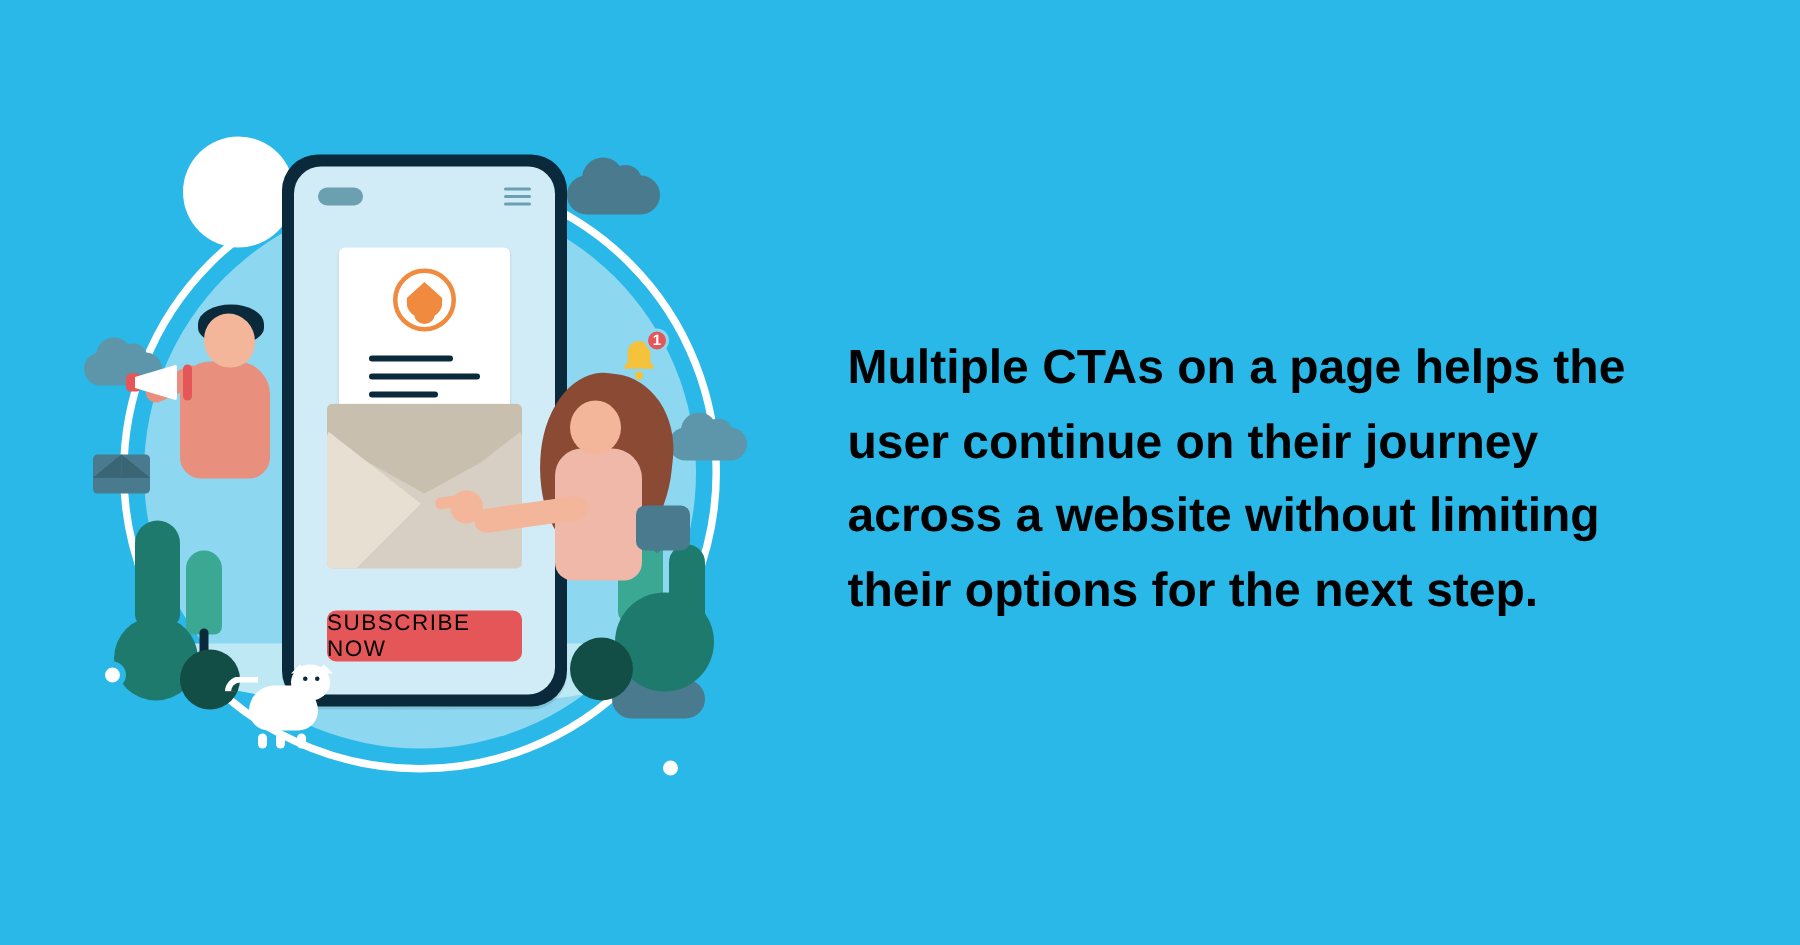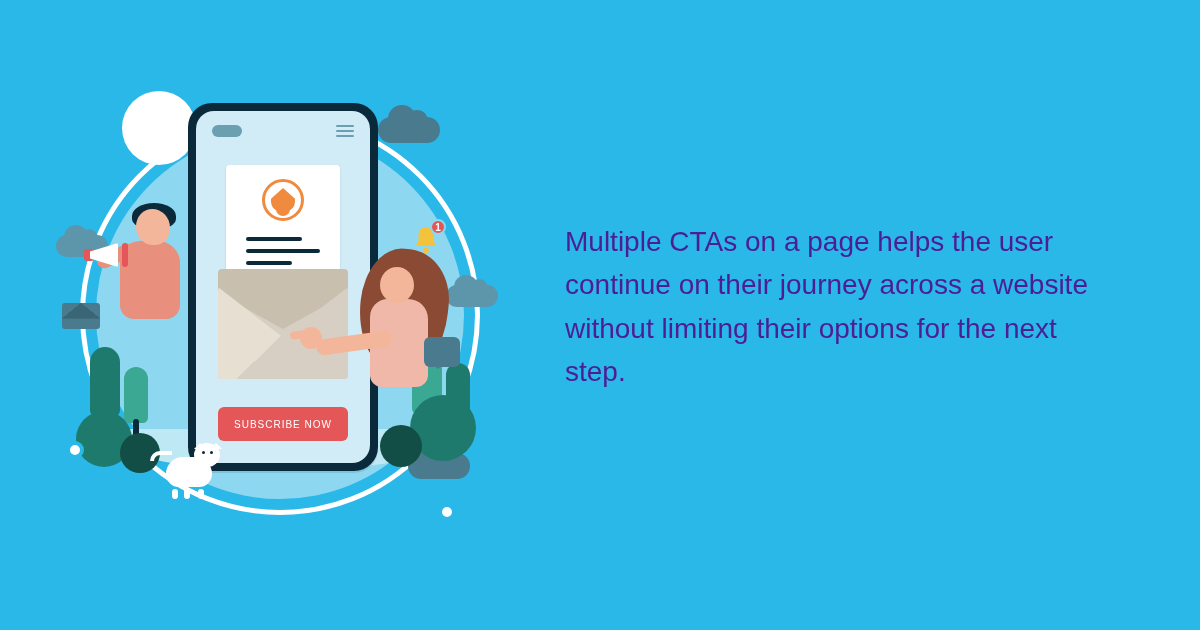--- a/index.html
+++ b/index.html
@@ -14,24 +14,24 @@
   .stage {
     position: relative;
     width: 1200px;
     height: 630px;
   }
   .description {
     position: absolute;
     left: 565px;
     top: 220px;
     width: 540px;
-    color: #4c1d95;
-    font-size: 28px;
+    color: #000000;
+    font-size: 32px;
     line-height: 1.55;
-    font-weight: 400;
+    font-weight: 700;
   }
   
   .illus {
     position: absolute;
     left: 60px;
     top: 85px;
     width: 440px;
     height: 440px;
   }
   
@@ -170,22 +170,22 @@
     background: linear-gradient(135deg,#e6dfd2 50%,#d7cfc3 50%);
     clip-path: polygon(0 0,50% 55%,100% 0,100% 100%,0 100%);
     border-radius:4px;
   }
   
   .subscribe {
     position:absolute;
     left: 22px; bottom: 22px;
     width: 130px; height: 34px;
     background:#e55658;
-    color:#ffffff;
-    font-size: 10px;
+    color:#000000;
+    font-size: 15px;
     letter-spacing: 1px;
     border-radius: 6px;
     display:flex; align-items:center; justify-content:center;
     font-weight: 500;
   }
   
   .bell {
     position:absolute;
     left: 352px; top: 140px;
     width: 28px; height: 30px;

